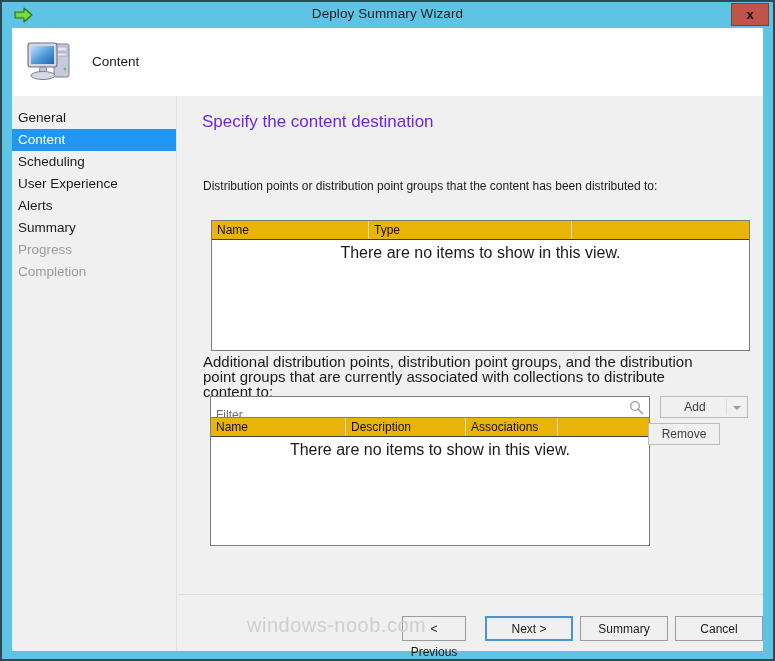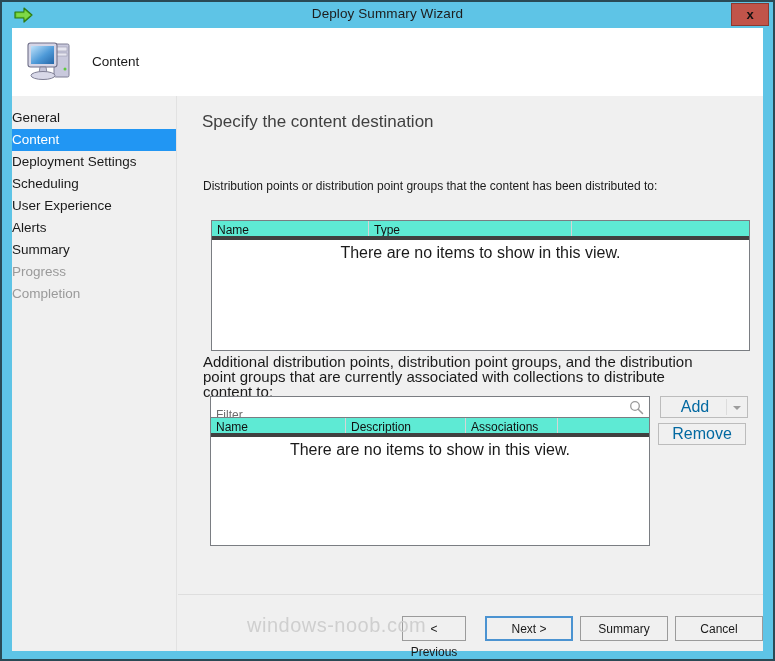--- a/index.html
+++ b/index.html
@@ -93,21 +93,21 @@
     position: absolute;
     left: 0; top: 0;
     width: 165px; height: 555px;
     background: #f0f0f0;
     border-right: 1px solid #e2e2e2;
     padding-top: 11px;
   }
   .nav-item {
     height: 22px;
     line-height: 22px;
-    padding-left: 0;
+    padding-left: 6px;
     font-size: 13.5px;
     color: #1a1a1a;
     cursor: pointer;
     white-space: nowrap;
   }
   .nav-item.selected {
     background: #2196f3;
     color: #ffffff;
   }
   .nav-item.disabled {
@@ -119,21 +119,21 @@
   .content {
     position: absolute;
     left: 166px; top: 0;
     width: 585px; height: 555px;
     background: #f0f0f0;
   }
   .page-heading {
     position: absolute;
     left: 24px; top: 16px;
     font-size: 17px;
-    color: #404040;
+    color: #6d28d9;
     font-weight: normal;
     margin: 0;
   }
   .desc-1 {
     position: absolute;
     left: 25px; top: 83px;
     font-size: 12px;
     color: #1a1a1a;
     line-height: 15px;
   }
@@ -156,22 +156,22 @@
     left: 33px; top: 124px;
     width: 539px; height: 131px;
   }
   #listview-additional {
     left: 32px; top: 321px;
     width: 440px; height: 129px;
   }
   .lv-header {
     display: flex;
     height: 19px;
-    background: #5eead4;
-    border-bottom: 4px solid #404040;
+    background: #eab308;
+    border-bottom: 1px solid #404040;
     justify-content: space-between;
   }
   .lv-col {
     font-size: 12px;
     color: #111;
     line-height: 18px;
     padding-left: 5px;
     border-right: 1px solid #d5d5d5;
     overflow: hidden;
     white-space: nowrap;
@@ -211,22 +211,22 @@
     width: 15px; height: 15px;
     cursor: pointer;
   }
 
   
   .side-btn {
     position: absolute;
     background: #f0f0f0;
     border: 1px solid #bcbcbc;
     font-family: "Liberation Sans", sans-serif;
-    font-size: 16px;
-    color: #0369a1;
+    font-size: 12px;
+    color: #404040;
     cursor: default;
     text-align: center;
   }
   #btn-add {
     left: 482px; top: 300px;
     width: 88px; height: 22px;
     line-height: 20px;
   }
   #btn-add .split-line {
     position: absolute;
@@ -237,22 +237,22 @@
   #btn-add .caret {
     position: absolute;
     right: 6px; top: 9px;
     width: 0; height: 0;
     border-left: 4px solid transparent;
     border-right: 4px solid transparent;
     border-top: 4px solid #9c9c9c;
   }
   #btn-add .lbl { position: absolute; left: 0; top: 0; width: 68px; line-height: 20px; }
   #btn-remove {
-    left: 480px; top: 327px;
-    width: 88px; height: 22px;
+    left: 470px; top: 327px;
+    width: 72px; height: 22px;
     line-height: 20px;
   }
 
   
   .footer-sep {
     position: absolute;
     left: 166px; top: 498px;
     width: 585px; height: 1px;
     background: #ffffff;
     border-top: 1px solid #dedede;
@@ -335,21 +335,20 @@
       </svg>
     </span>
     <div class="header-title">Content</div>
   </div>
 
   <div class="body-area">
 
     <nav class="sidebar" id="sidebar">
         <div class="nav-item">General</div>
         <div class="nav-item selected">Content</div>
-        <div class="nav-item">Deployment Settings</div>
         <div class="nav-item">Scheduling</div>
         <div class="nav-item">User Experience</div>
         <div class="nav-item">Alerts</div>
         <div class="nav-item">Summary</div>
         <div class="nav-item disabled">Progress</div>
         <div class="nav-item disabled">Completion</div>
       </nav>
 
     <div class="content">
 

